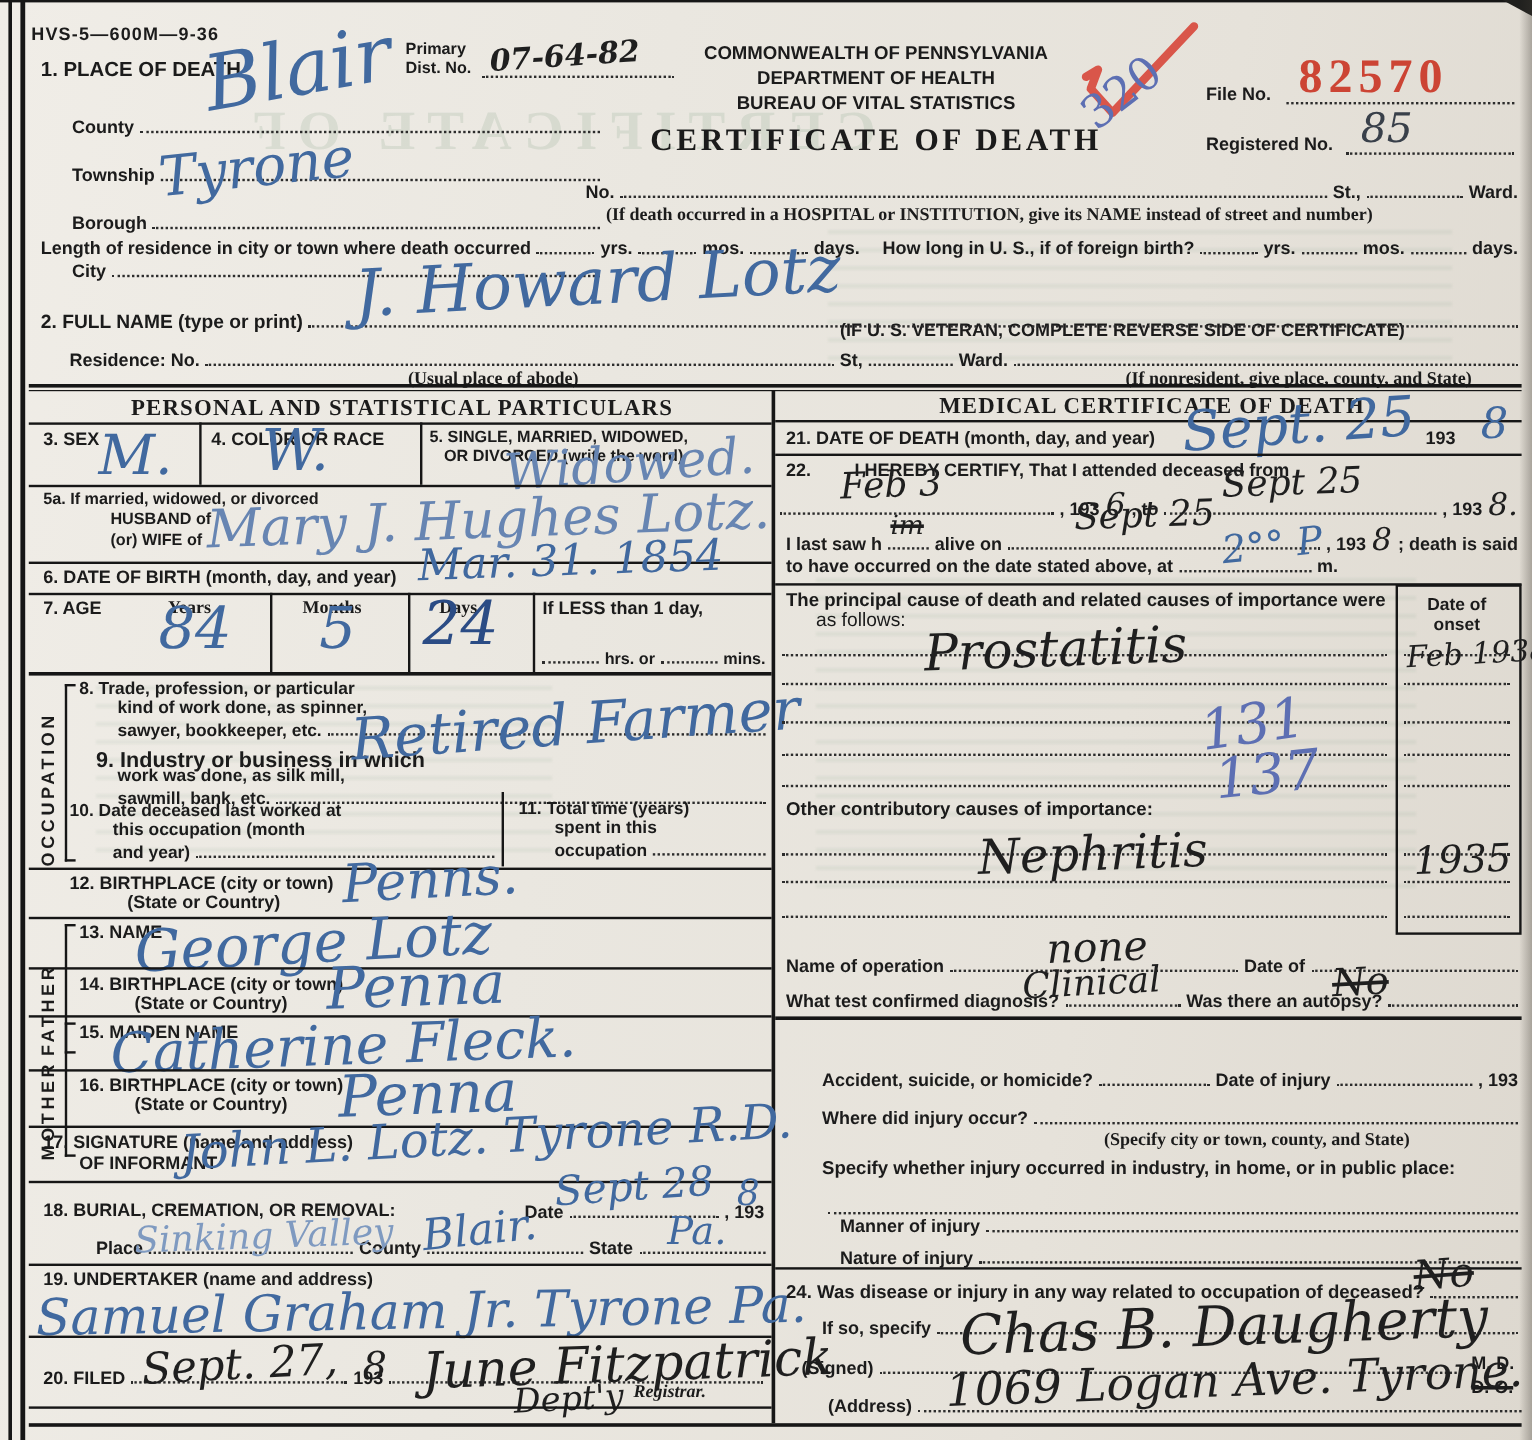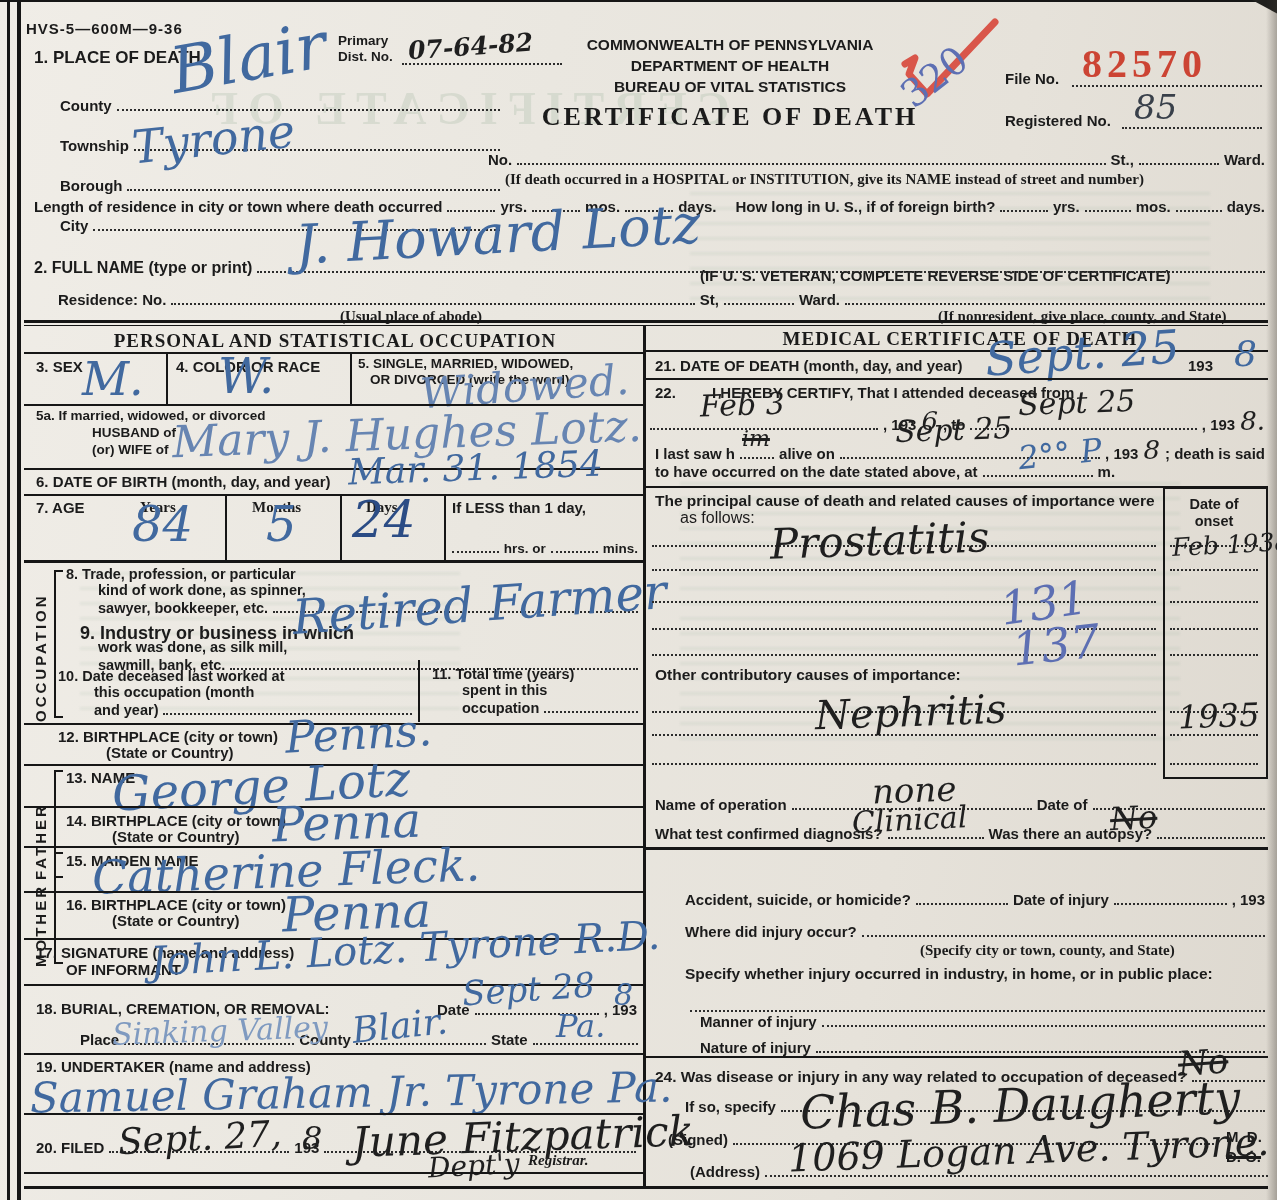--- a/index.html
+++ b/index.html
@@ -139,21 +139,21 @@
     <span class="dots" style="width:420px;"></span>
   </div>
   <div class="abs note" style="left:340px;top:308px;">(Usual place of abode)</div>
   <div class="abs note" style="left:938px;top:308px;">(If nonresident, give place, county, and State)</div>
 
   <div class="ln" style="left:24px;top:320px;width:1244px;height:3px;"></div>
   <div class="ln" style="left:24px;top:325px;width:1244px;height:1px;"></div>
   <div class="ln" style="left:643px;top:325px;width:3px;height:861px;"></div>
   <div class="ln" style="left:24px;top:1186px;width:1244px;height:3px;"></div>
 
-  <div class="abs serif center" style="left:30px;top:330px;width:610px;font-size:19px;font-weight:bold;letter-spacing:1px;">PERSONAL AND STATISTICAL OCCUPATION</div>
+  <div class="abs serif center" style="left:30px;top:330px;width:610px;font-size:19px;font-weight:bold;letter-spacing:1px;">PERSONAL AND STATISTICAL PARTICULARS</div>
   <div class="ln" style="left:24px;top:352px;width:619px;height:2px;"></div>
 
   <div class="abs lbl" style="left:36px;top:358px;">3. SEX</div>
   <div class="abs lbl" style="left:176px;top:358px;">4. COLOR OR RACE</div>
   <div class="abs lbl-sm" style="left:358px;top:356px;">5. SINGLE, MARRIED, WIDOWED,</div>
   <div class="abs lbl-sm" style="left:370px;top:372px;">OR DIVORCED (write the word)</div>
   <div class="ln" style="left:166px;top:352px;width:2px;height:52px;"></div>
   <div class="ln" style="left:350px;top:352px;width:2px;height:52px;"></div>
   <div class="hw" style="left:82px;top:356px;font-size:46px;">M.</div>
   <div class="hw" style="left:218px;top:352px;font-size:48px;">W.</div>

